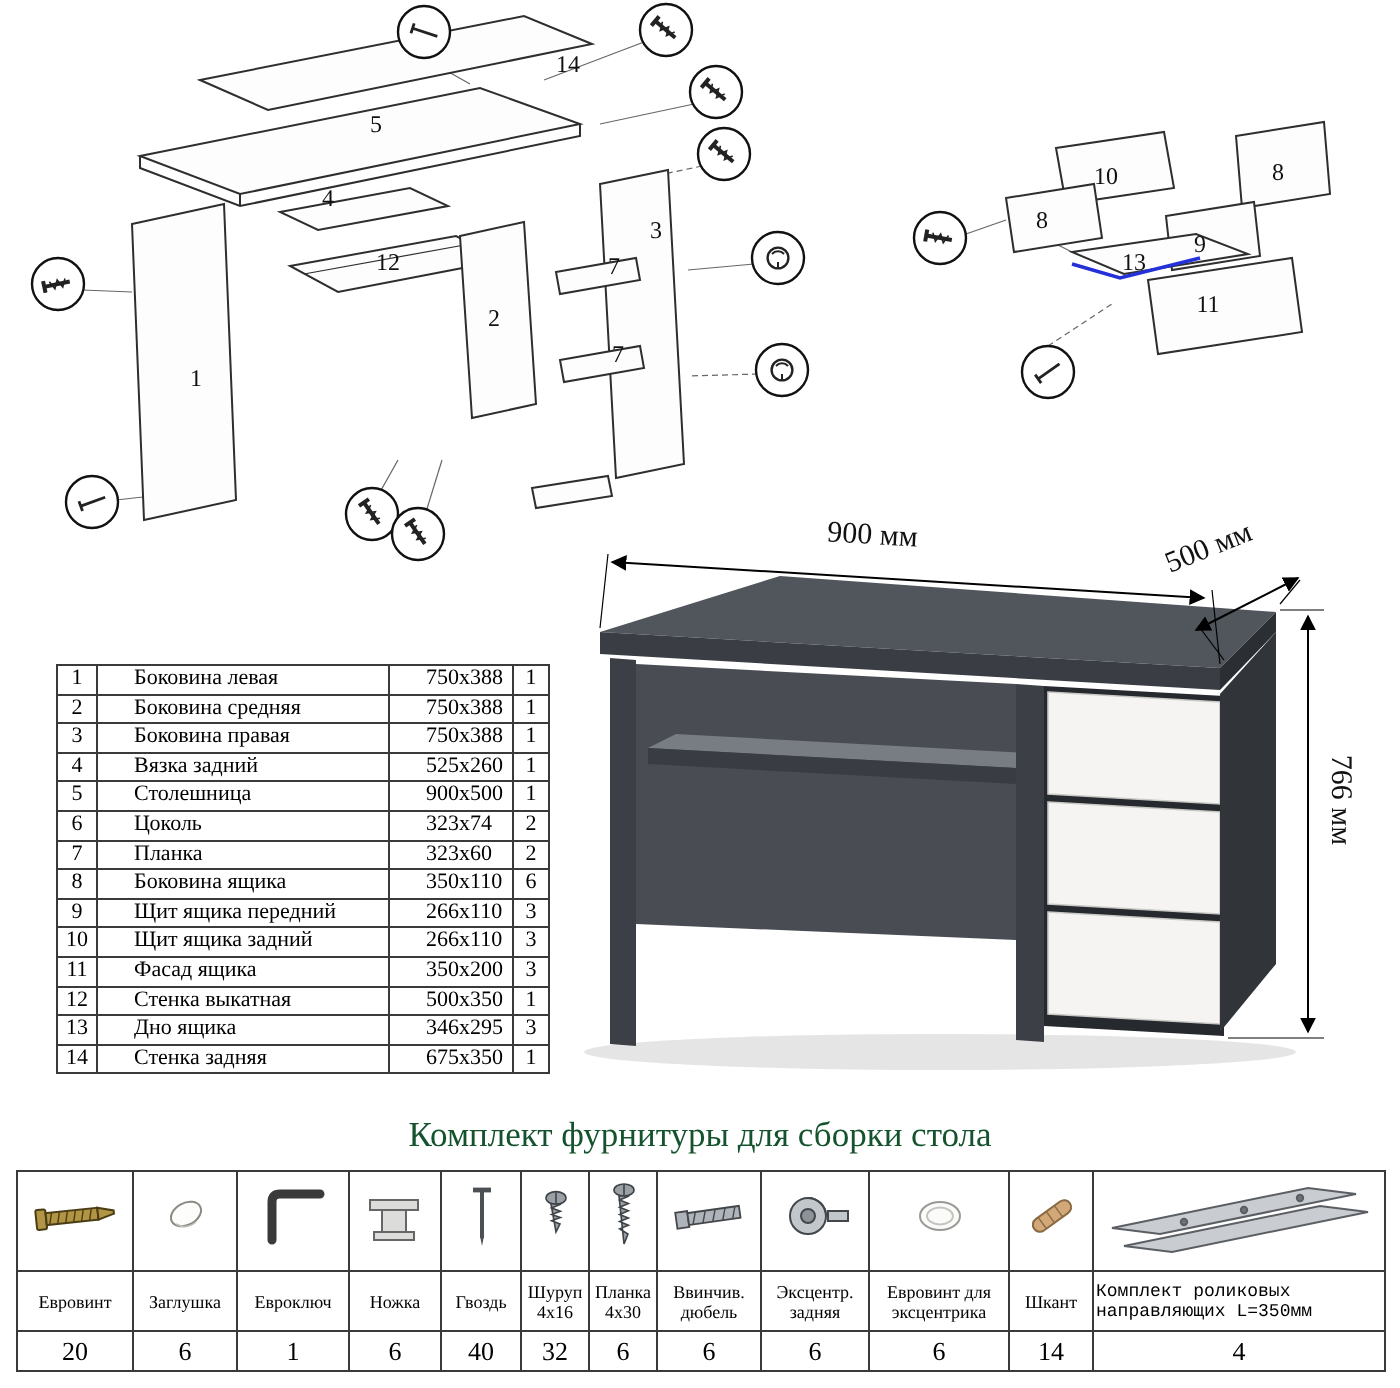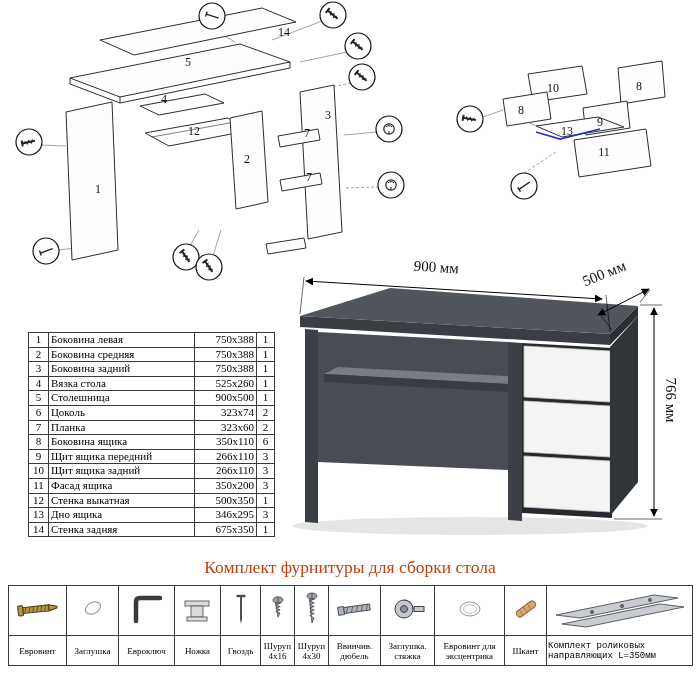--- a/index.html
+++ b/index.html
@@ -3,25 +3,25 @@
 <meta charset="utf-8">
 <style>
   * { margin:0; padding:0; box-sizing:border-box; }
   html,body { width:700px; height:694px; }
   body { background:#fff; font-family:"Liberation Serif", serif; position:relative; overflow:hidden; }
   .sheet { position:absolute; inset:0; width:700px; height:694px; background:#fff; }
   .exploded-svg { position:absolute; left:0; top:0; }
   .desk-svg { position:absolute; left:270px; top:245px; }
   svg text { font-family:"Liberation Serif", serif; fill:#111; }
   .parts-table { position:absolute; left:28px; top:332px; border-collapse:collapse; table-layout:fixed; width:246px; }
-  .parts-table td { border:1px solid #3a3a3a; font-size:11px; line-height:13.6px; padding:0 2px; white-space:nowrap; overflow:hidden; }
+  .parts-table td { border:1px solid #3a3a3a; font-size:11px; line-height:13.6px; padding:0 18px; white-space:nowrap; overflow:hidden; }
   .parts-table td.num { text-align:center; padding:0; }
   .parts-table td.size { text-align:right; }
   .parts-table td.qty { text-align:center; padding:0; }
-  .hw-title { position:absolute; top:557px; left:0; width:700px; text-align:center; font-size:17.5px; color:#c2410c; }
+  .hw-title { position:absolute; top:557px; left:0; width:700px; text-align:center; font-size:17.5px; color:#14532d; }
   .hw-table { position:absolute; left:8px; top:585px; border-collapse:collapse; table-layout:fixed; width:684px;padding-left:24px; }
   .hw-table td { border:1px solid #3a3a3a; text-align:center; vertical-align:middle; overflow:hidden; }
   .hw-table tr.icons td { height:50px; }
   .hw-table tr.names td { height:30px; font-size:9px; line-height:10px; padding:1px; }
   .hw-table tr.qtys td { height:20px; font-size:13px; }
   .hw-table td.slides-name { text-align:left; padding-left:3px;font-family:Liberation Mono, monospace; }
 </style>
 </head>
 <body>
 
@@ -178,27 +178,27 @@
           <td class="qty">1</td>
         </tr>
       <tr>
           <td class="num">2</td>
           <td class="name">Боковина средняя</td>
           <td class="size">750x388</td>
           <td class="qty">1</td>
         </tr>
       <tr>
           <td class="num">3</td>
-          <td class="name">Боковина задний</td>
+          <td class="name">Боковина правая</td>
           <td class="size">750x388</td>
           <td class="qty">1</td>
         </tr>
       <tr>
           <td class="num">4</td>
-          <td class="name">Вязка стола</td>
+          <td class="name">Вязка задний</td>
           <td class="size">525x260</td>
           <td class="qty">1</td>
         </tr>
       <tr>
           <td class="num">5</td>
           <td class="name">Столешница</td>
           <td class="size">900x500</td>
           <td class="qty">1</td>
         </tr>
       <tr>
@@ -438,23 +438,37 @@
           </svg>
         </td>
       </tr>
       <tr class="names">
         <td>Евровинт</td>
         <td>Заглушка</td>
         <td>Евроключ</td>
         <td>Ножка</td>
         <td>Гвоздь</td>
         <td>Шуруп 4х16</td>
-        <td>Шуруп 4х30</td>
+        <td>Планка 4х30</td>
         <td>Ввинчив. дюбель</td>
-        <td>Заглушка. стяжка</td>
+        <td>Эксцентр. задняя</td>
         <td>Евровинт для эксцентрика</td>
         <td>Шкант</td>
         <td class="slides-name">Комплект роликовых направляющих L=350мм</td>
       </tr>
+      <tr class="qtys">
+        <td>20</td>
+        <td>6</td>
+        <td>1</td>
+        <td>6</td>
+        <td>40</td>
+        <td>32</td>
+        <td>6</td>
+        <td>6</td>
+        <td>6</td>
+        <td>6</td>
+        <td>14</td>
+        <td>4</td>
+      </tr>
     </tbody>
   </table>
 
 </div>
 
 </body></html>

